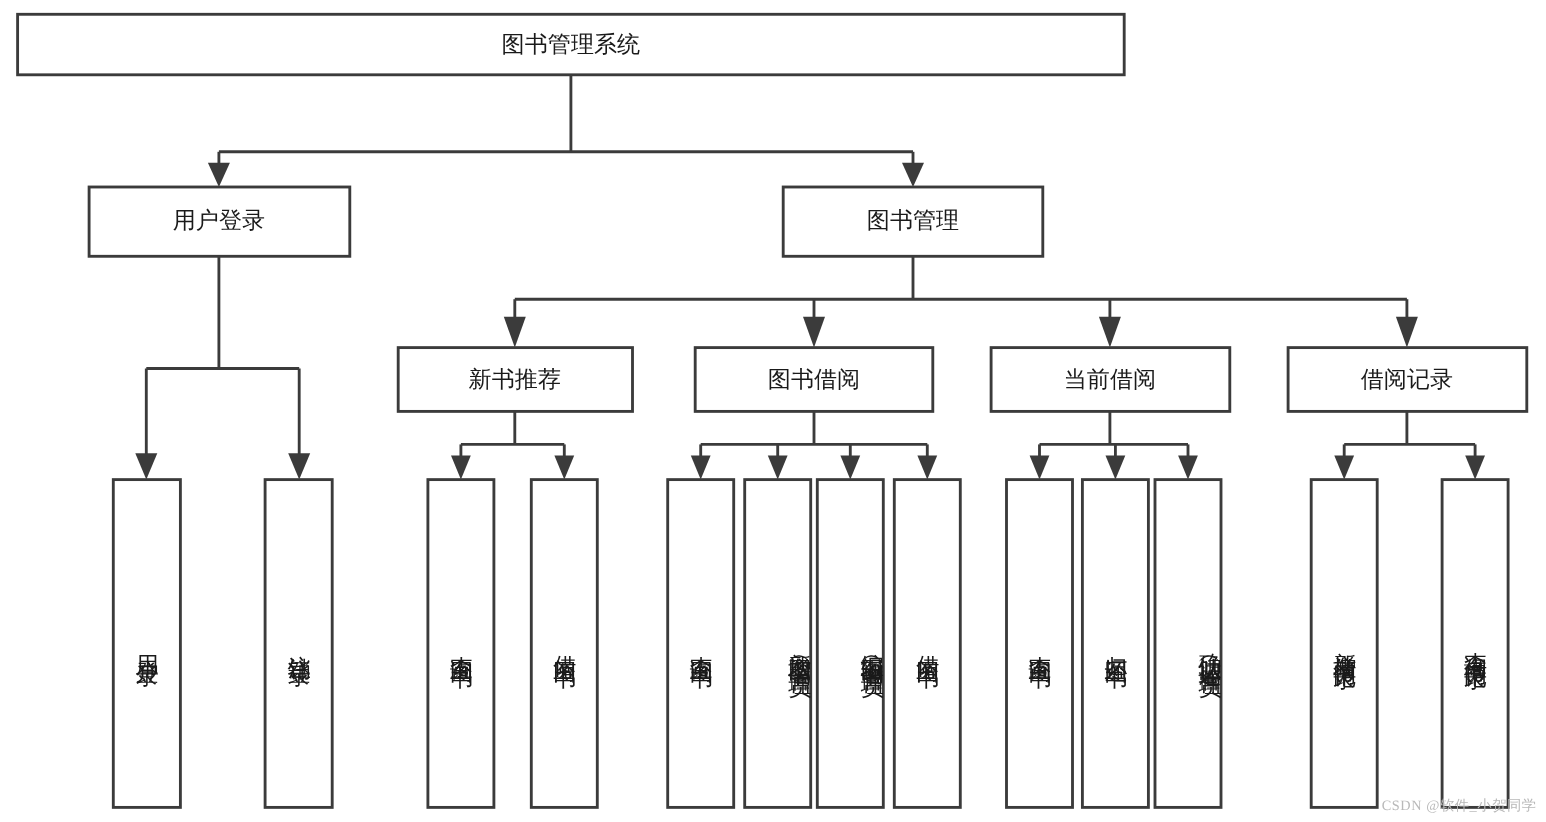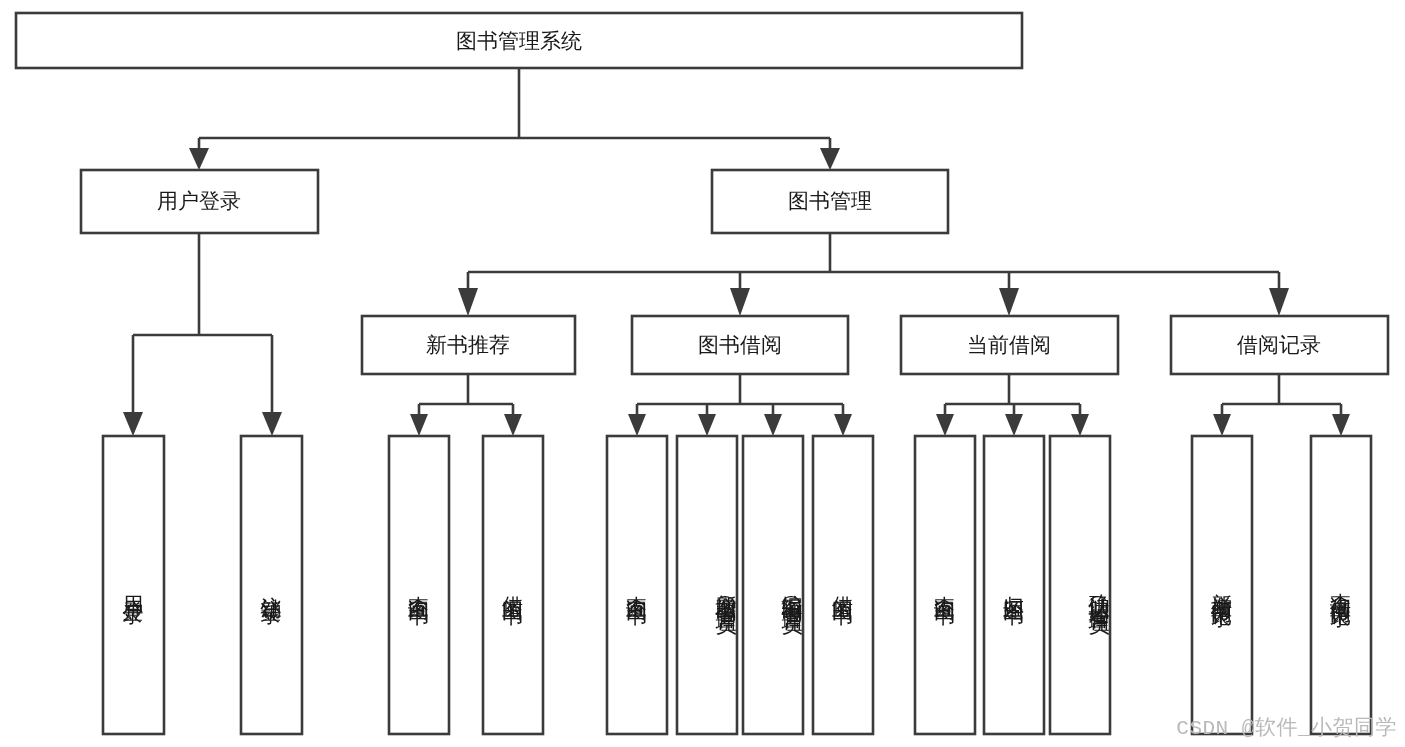--- a/index.html
+++ b/index.html
@@ -63,22 +63,22 @@
     color: #1a1a1a;
     line-height: 1;
     white-space: nowrap;
     box-sizing: border-box;
     pointer-events: none;
   }
   #watermark {
     position: absolute;
     right: 8px;
     bottom: 6px;
-    font-family: Liberation Mono, monospace;
-    font-size: 21px;
+    font-family: Liberation Serif, serif;
+    font-size: 13px;
     color: #b9b9b9;
     letter-spacing: 0.5px;
     white-space: nowrap;
   }
 </style>
 </head>
 <body>
 
 <div id="diagram-root">
 

